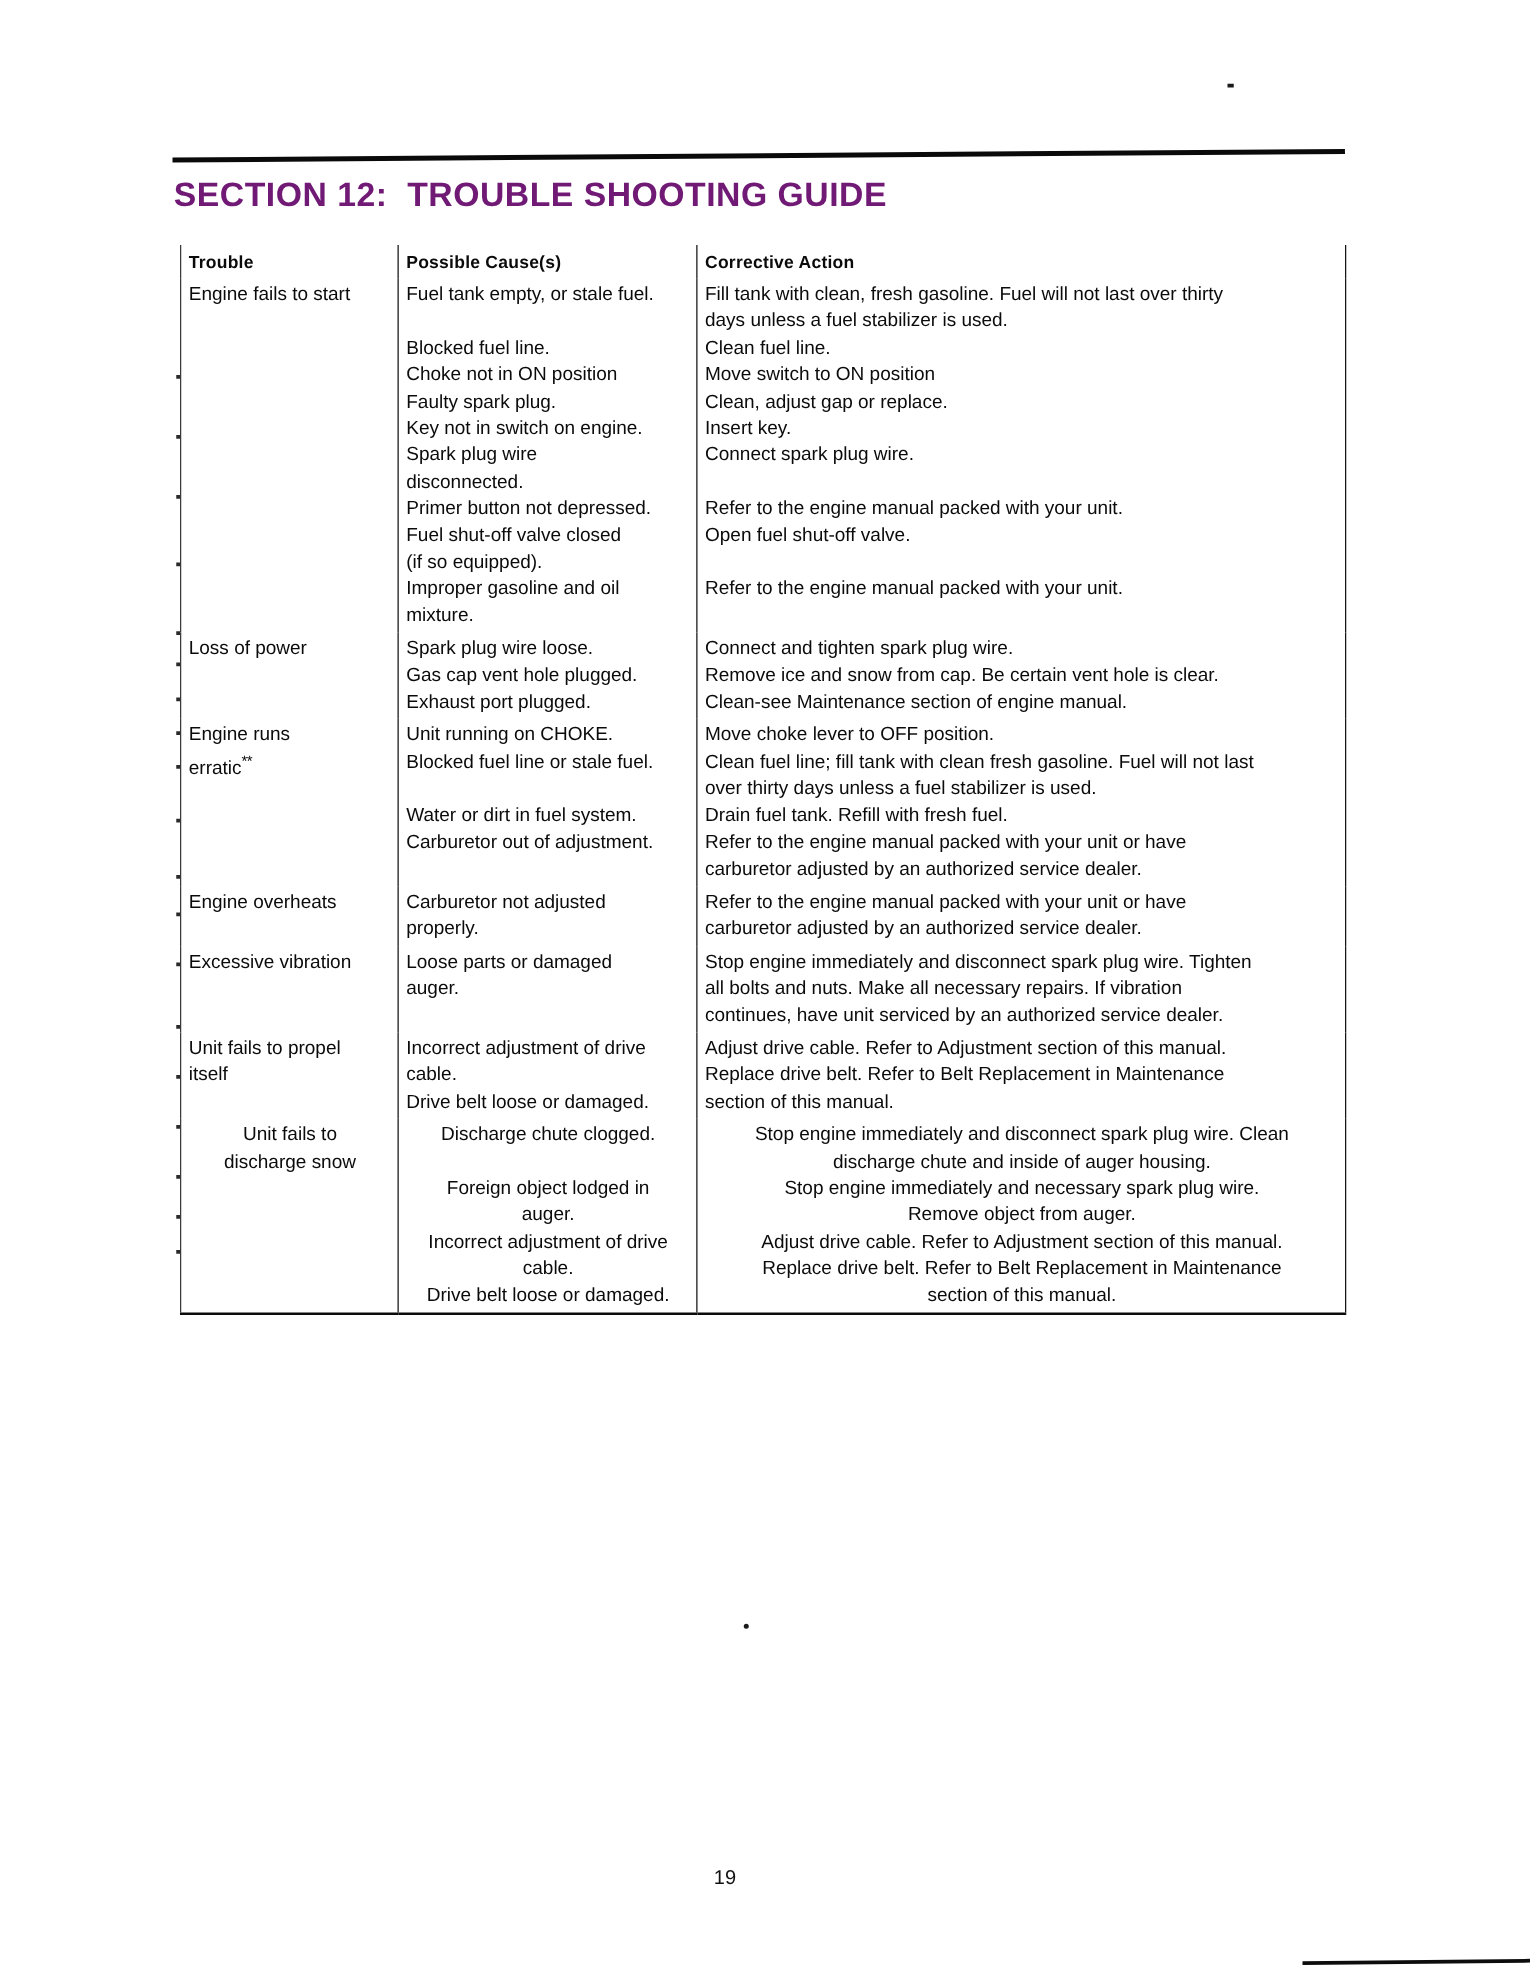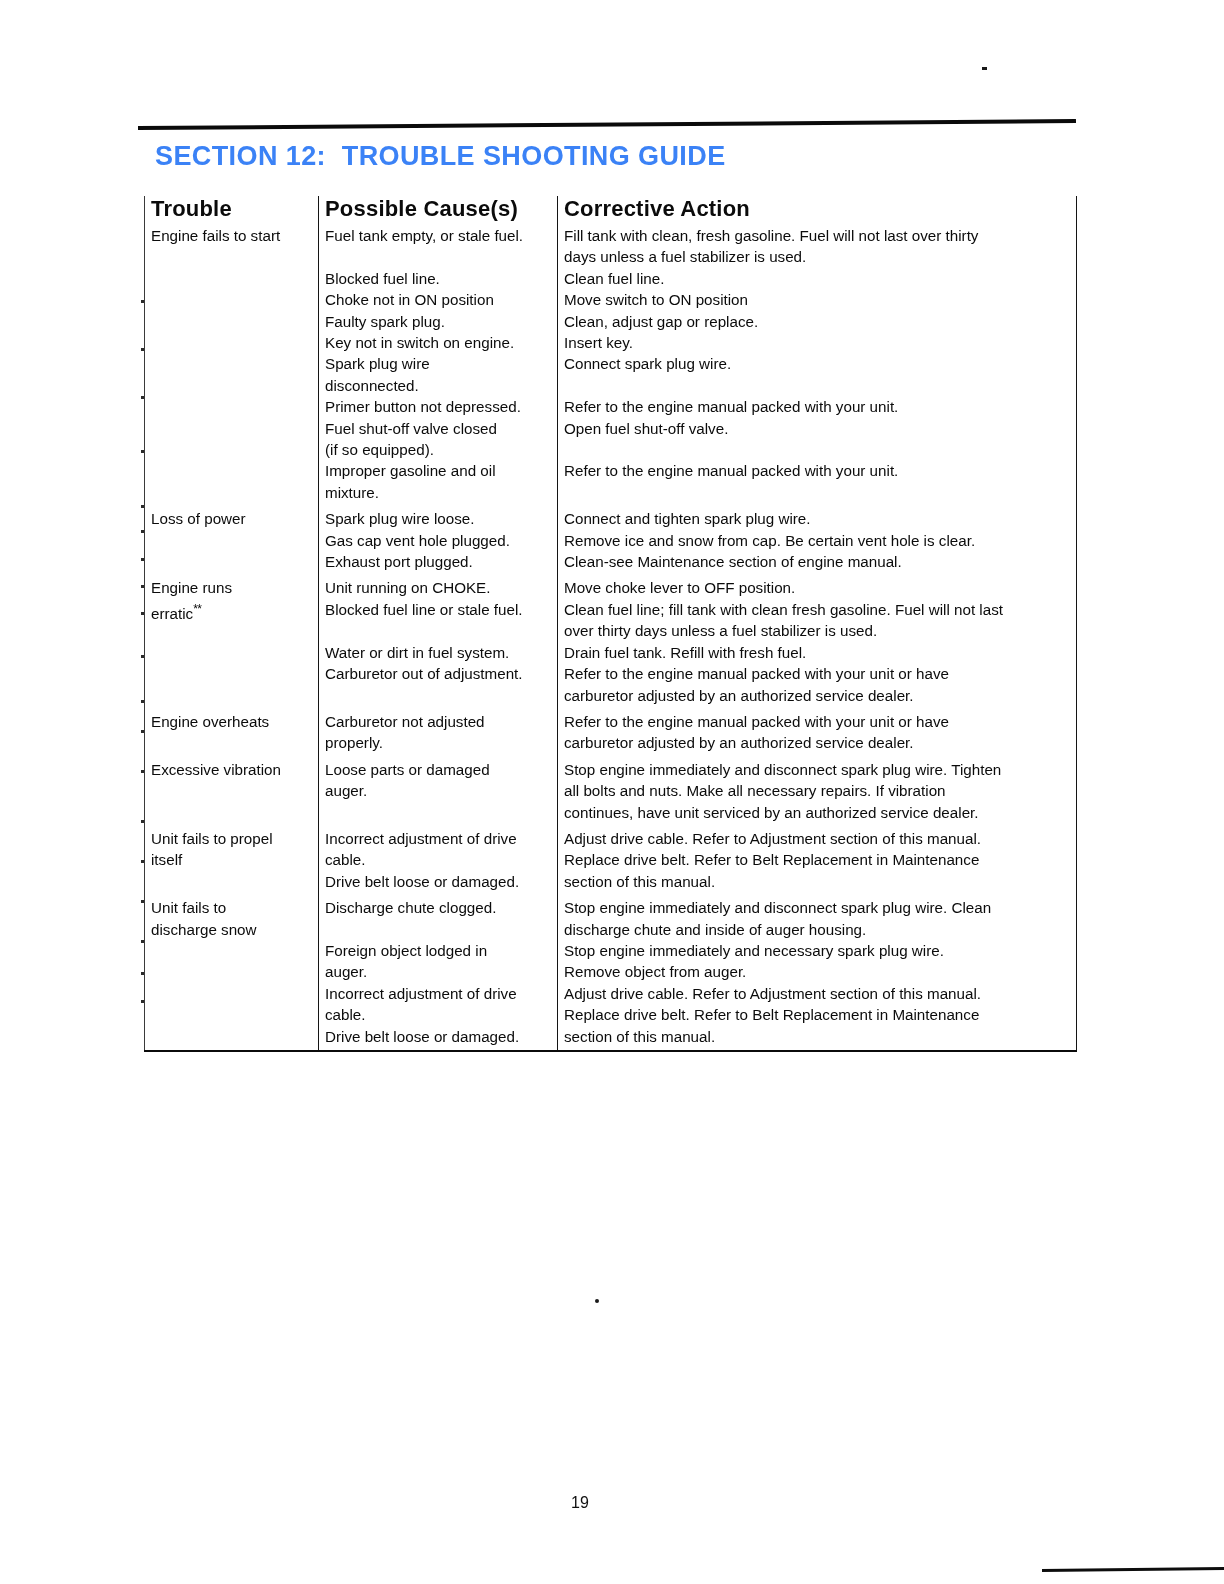--- a/index.html
+++ b/index.html
@@ -33,22 +33,21 @@
 
   
   .section-title {
     position: absolute;
     left: 139px;
     top: 141px;
     font-size: 27px;
     font-weight: bold;
     letter-spacing: 0.4px;
     white-space: pre;
-    color: #3b82f6;
-    margin-left: 16px;
+    color: #701a75;
   }
 
   
   .table-wrap {
     position: absolute;
     left: 144px;
     top: 196px;
     width: 932px;
   }
   table.tsg {
@@ -73,35 +72,36 @@
   }
   table.tsg th:first-child, table.tsg td:first-child {
     border-left: 1.4px solid #3a3a3a;
   }
   table.tsg th:last-child, table.tsg td:last-child {
     border-right: 1.6px solid #141414;
   }
 
   thead th {
     text-align: left;
-    font-size: 22px;
+    font-size: 14px;
     font-weight: bold;
     letter-spacing: 0.2px;
     padding-top: 5px;
     padding-bottom: 6px;
     border-top: 2.6px solid #0a0a0a;
     border-bottom: 2.6px solid #0a0a0a;
     line-height: 22px;
   }
 
   tbody tr > td {
     border-bottom: 1.7px solid #101010;
   }
   tbody tr:last-child > td {
     border-bottom: 2.4px solid #0b0b0b;
+    text-align: center;
   }
 
   .cell-lines > div { white-space: pre-wrap; }
   .cell-lines > div.blank { height: 21.4px; }
   .sup { font-size: 12px; vertical-align: super; letter-spacing: -0.5px; }
 
   
   .note {
     position: absolute;
     left: 139px;

